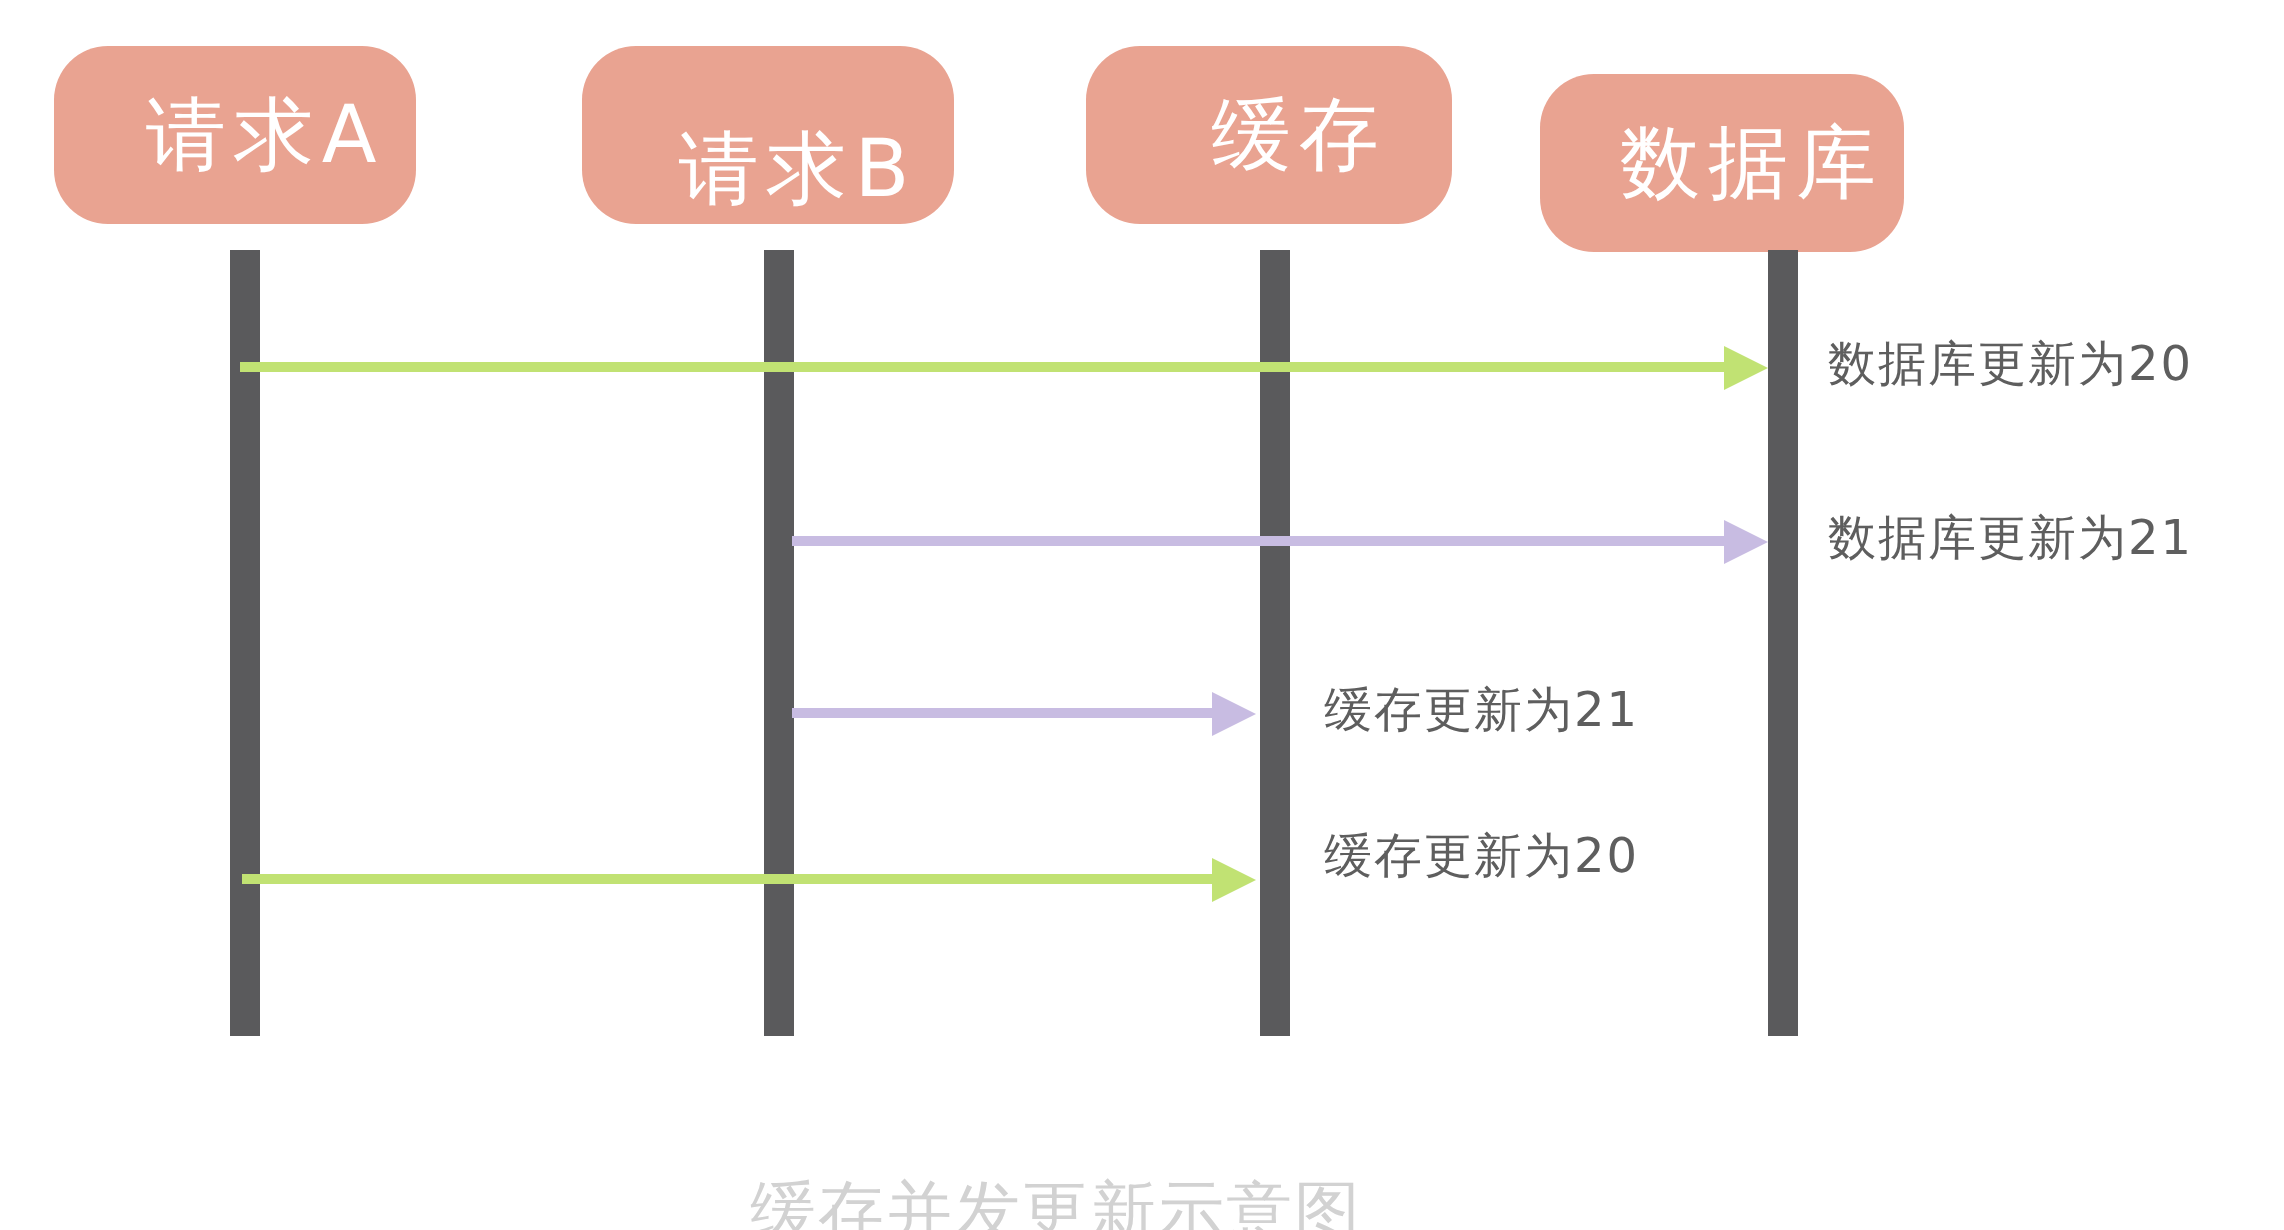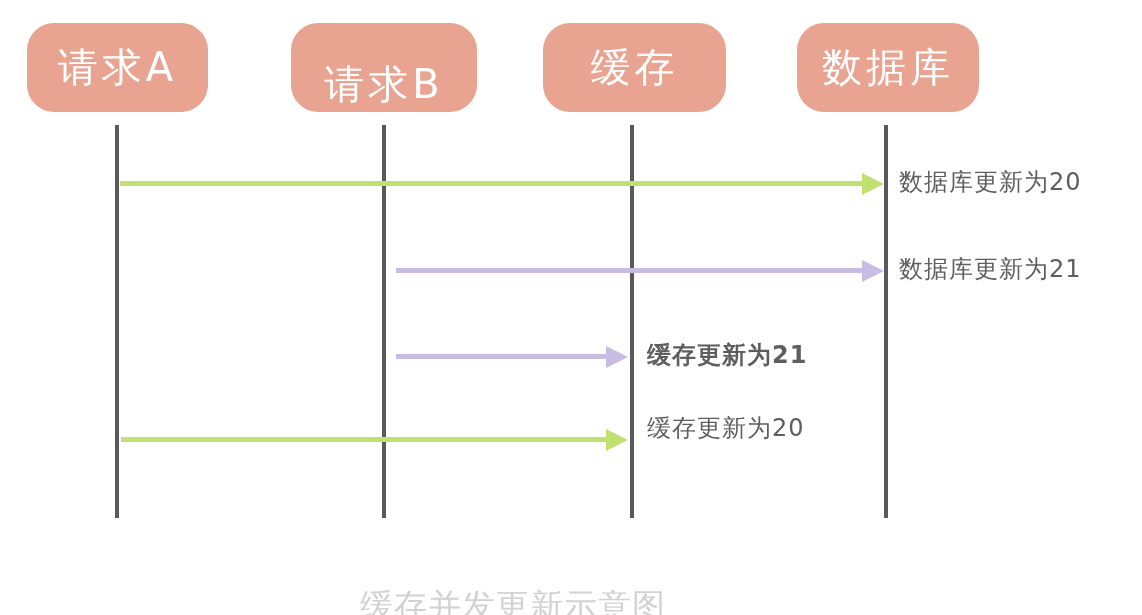--- a/index.html
+++ b/index.html
@@ -1,15 +1,15 @@
 <!DOCTYPE html>
 <html><head>
 <meta charset="utf-8">
 <style>
-  * { box-sizing: border-box; }
+  * { box-sizing: border-box; padding-left: 15px; }
   html, body { margin: 0; padding: 0; background: #ffffff; }
   .stage {
     position: relative;
     width: 1142px;
     height: 615px;
     background: #ffffff;
     overflow: hidden;
     font-family: "DejaVu Sans", "Liberation Sans", sans-serif;
   }
 
@@ -23,21 +23,21 @@
     color: var(--actor-text, #ffffff);
     display: flex;
     align-items: center;
     justify-content: center;
     font-size: 40px;
     letter-spacing: 4px;
   }
   .actor-a { left: 27px;  width: 181px; }
   .actor-b { left: 291px; width: 186px; align-items: flex-end; }
   .actor-c { left: 543px; width: 183px; font-family: Liberation Mono, monospace; }
-  .actor-d { left: 797px; width: 182px; }
+  .actor-d { left: 770px; width: 182px; margin-top: 14px; }
 
   
   .lifeline {
     position: absolute;
     top: 125px;
     height: 393px;
     width: 4px;
     background: var(--lifeline, #5A5A5C);
   }
   .ll-a { left: 115px; }
@@ -70,21 +70,21 @@
   .m1 .msg-line { left: 120px; top: 181px; width: 742px; }
   .m1 .msg-head { left: 862px; top: 173px; }
   .m1 .msg-label { left: 899px; top: 166px; }
 
   .m2 .msg-line { left: 396px; top: 268px; width: 466px; }
   .m2 .msg-head { left: 862px; top: 260px; }
   .m2 .msg-label { left: 899px; top: 253px; }
 
   .m3 .msg-line { left: 396px; top: 354px; width: 210px; }
   .m3 .msg-head { left: 606px; top: 346px; }
-  .m3 .msg-label { left: 647px; top: 339px; font-weight: bold; }
+  .m3 .msg-label { left: 647px; top: 339px; }
 
   .m4 .msg-line { left: 121px; top: 437px; width: 485px; }
   .m4 .msg-head { left: 606px; top: 429px; }
   .m4 .msg-label { left: 647px; top: 412px; }
 
   
   .caption {
     position: absolute;
     left: 360px;
     top: 584px;

